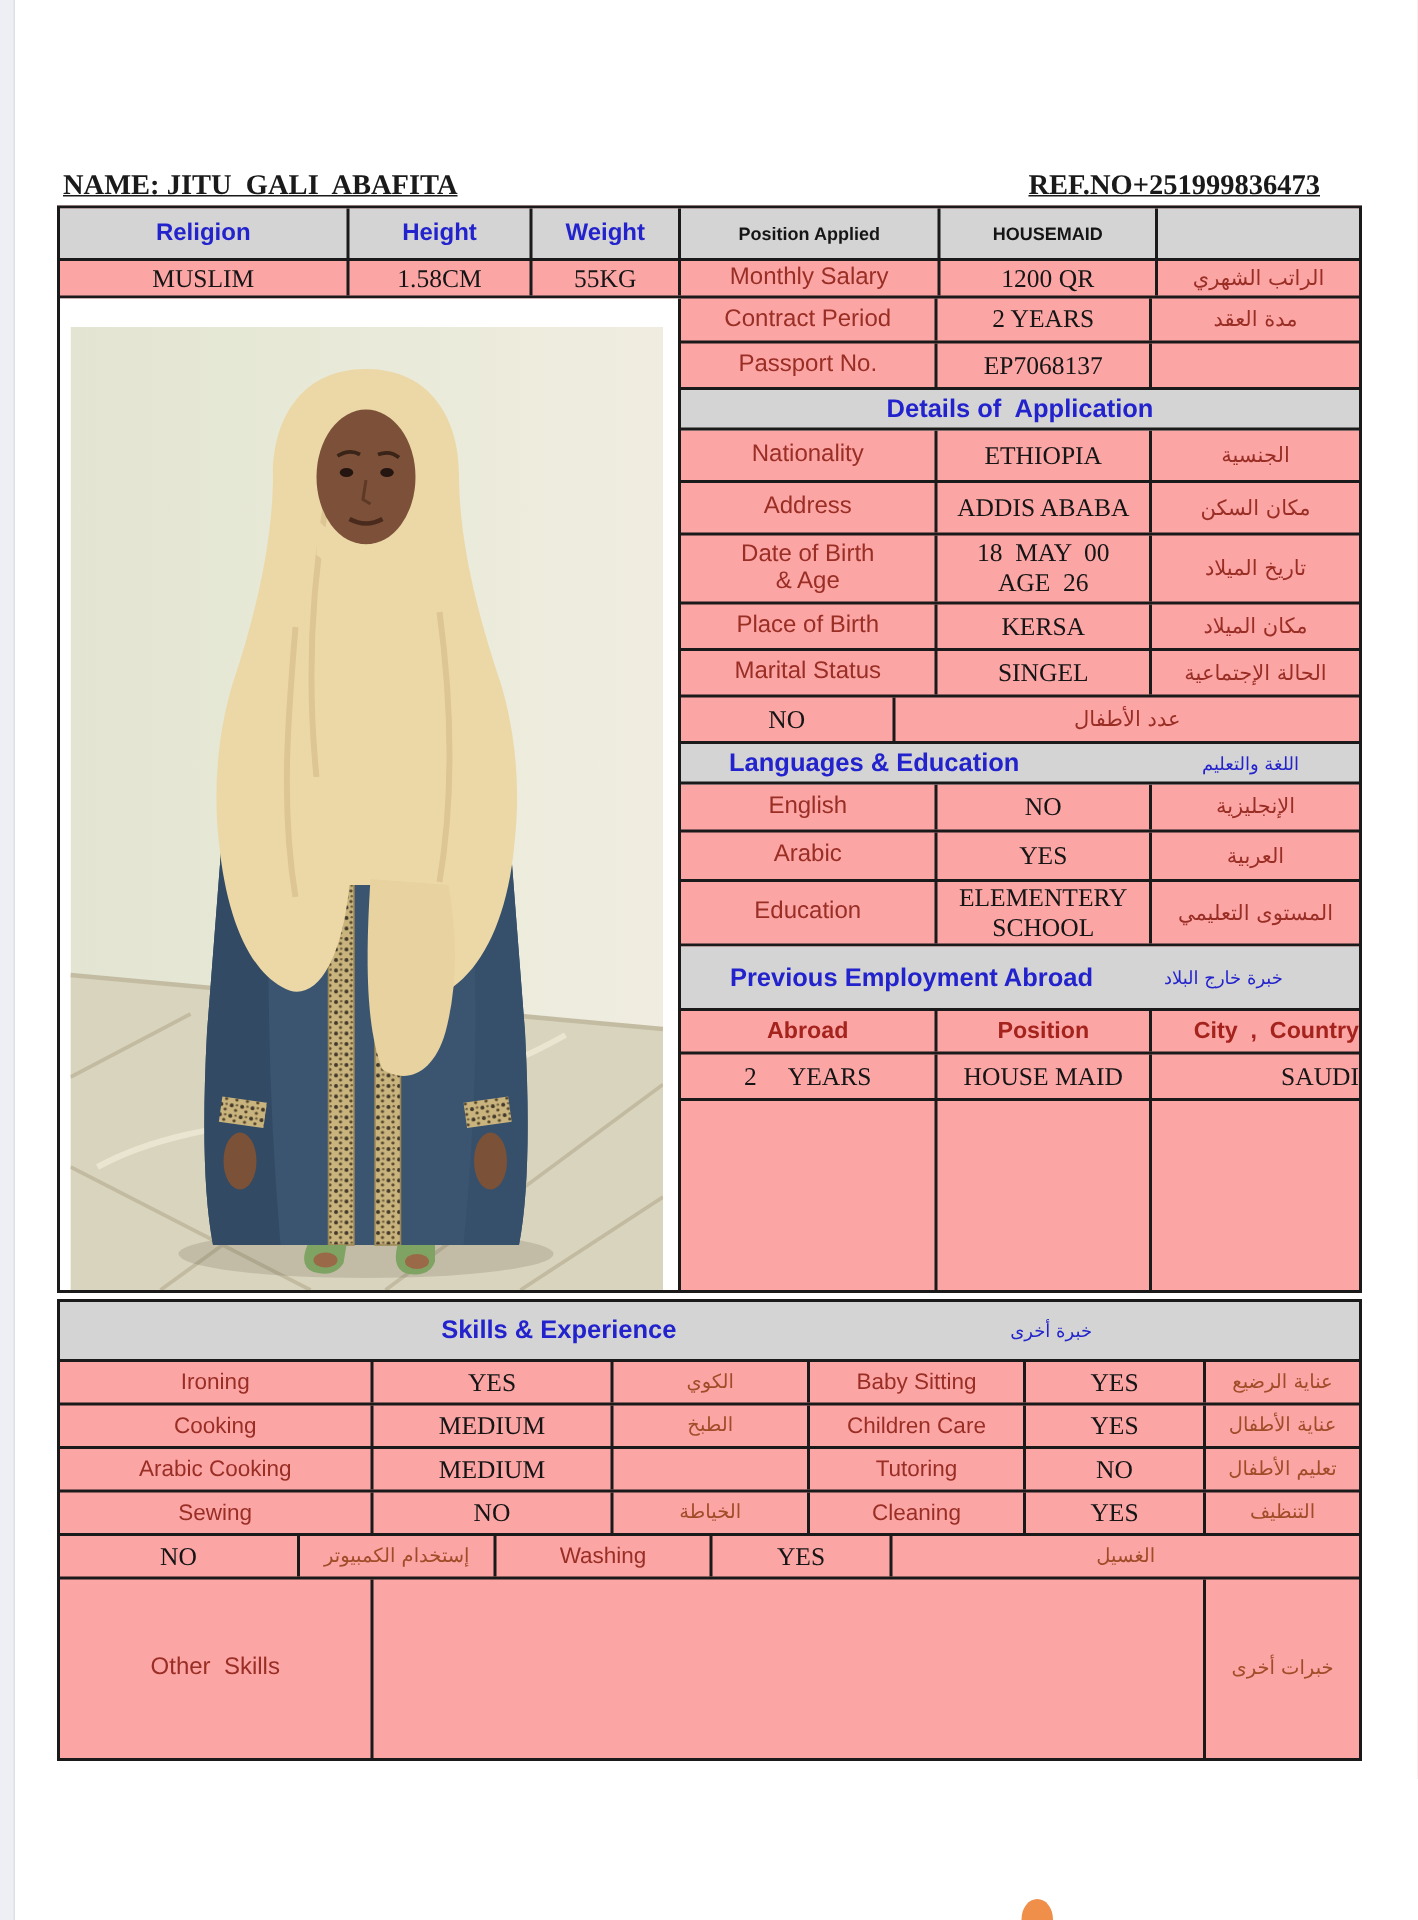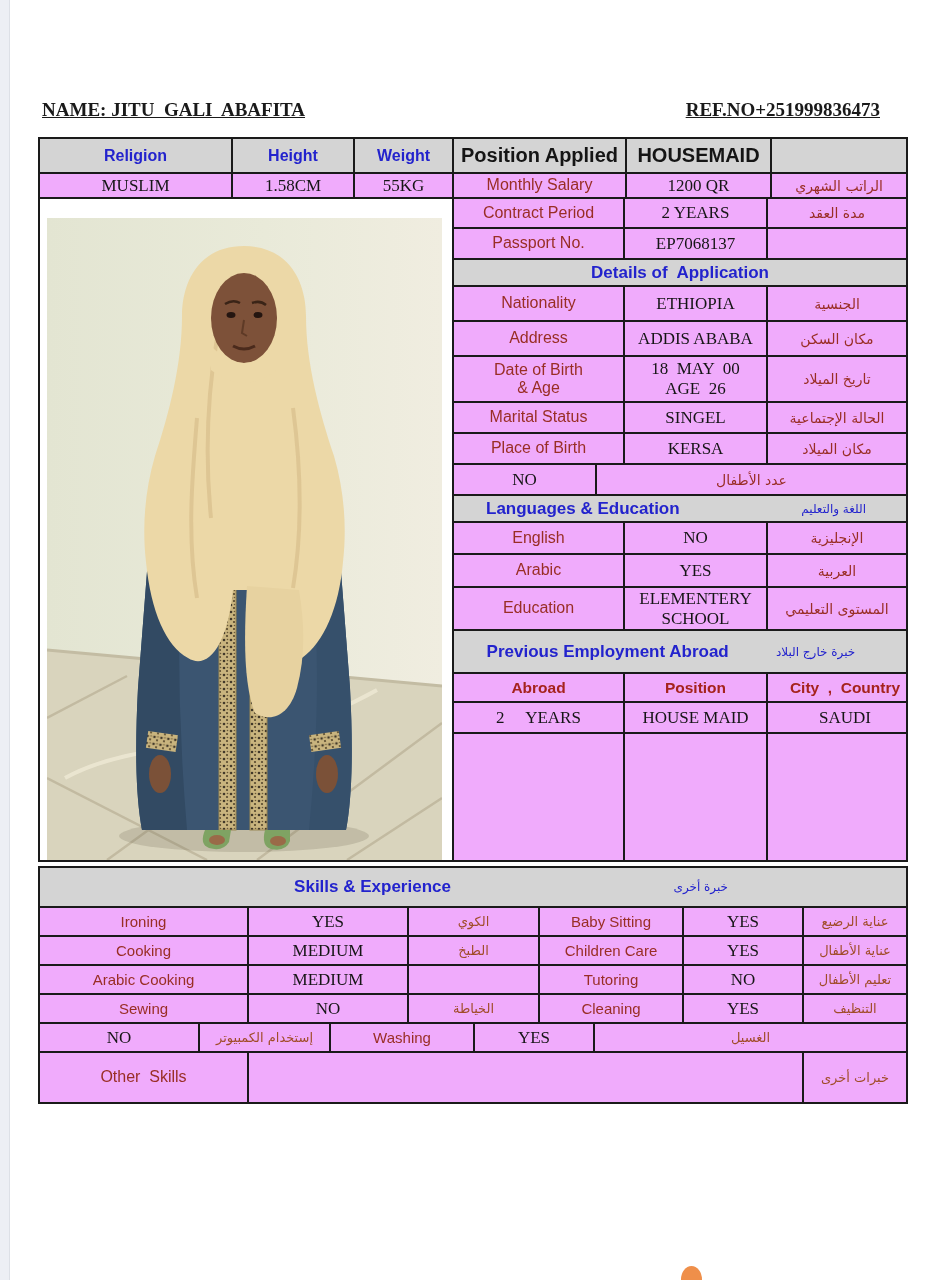--- a/index.html
+++ b/index.html
@@ -4,26 +4,26 @@
 <style>
   * { margin:0; padding:0; box-sizing:border-box; }
   html,body { background:#fff; }
   .screen { position:relative; width:945px; height:1280px; background:#ffffff; overflow:hidden;
             font-family:"Liberation Sans", sans-serif; }
   .edge { position:absolute; left:0; top:0; bottom:0; width:10px; background:#edeff4; border-right:1px solid #dde0e6; }
 
   
   .dochead { position:absolute; left:42px; top:99px; width:838px; display:flex; justify-content:space-between; align-items:flex-start; }
   .h-name,.h-ref { font-family:"Liberation Serif", serif; font-weight:bold; font-size:19px; color:#1a1a1a;
-                   text-decoration:underline; white-space:pre; }
+                   text-decoration:underline; white-space:pre;margin-top:14px; }
 
   
-  .tbl { position:absolute; border:2px solid #1a1a1a; background:#f0abfc; }
+  .tbl { position:absolute; border:2px solid #1a1a1a; background:#fca5a5; }
   .main { left:38px; top:137px; width:870px; height:725px; display:flex; flex-direction:column; }
-  .skilltbl { left:38px; top:866px; width:870px; height:238px; display:flex; flex-direction:column; }
+  .skilltbl { left:38px; top:866px; width:870px; height:308px; display:flex; flex-direction:column; }
 
   .row { display:flex; width:100%; }
   .c { display:flex; align-items:center; justify-content:center; border-right:2px solid #1a1a1a;
        overflow:hidden; text-align:center; }
   .c.last { border-right:none; }
   .bb { border-bottom:2px solid #1a1a1a; }
 
   .r1 { height:35px; background:#d4d4d4; }
   .r2 { height:25px; }
   .w1{width:193px}.w2{width:122px}.w3{width:99px}.w4{width:173px}.w5{width:145px}.w6{flex:1}
@@ -36,34 +36,34 @@
   .h29{height:29px}.h30{height:30px}.h31{height:31px}.h32{height:32px}.h33{height:33px}
   .h35{height:35px}.h40{height:40px}.h41{height:27px}.h43{height:43px}.h46{height:46px}
   .grow{flex:1}
 
   
   .s1{width:209px}.s2{width:160px}.s3{width:131px}.s4{width:144px}.s5{width:120px}.s6{flex:1}
   .s6o{width:102px}.smid{flex:1}
 
   
   .blue  { color:#2323cd; font-weight:bold; font-size:16px; }
-  .blk-b { color:#151515; font-weight:bold; font-size:20px; }
+  .blk-b { color:#151515; font-weight:bold; font-size:12px; }
   .lab   { color:#992e25; font-size:16px; white-space:pre-wrap; line-height:1.15; }
   .lab-s { color:#992e25; font-size:15px; white-space:pre-wrap; }
   .val   { font-family:"Liberation Serif", serif; font-size:17px; color:#151515; white-space:pre-wrap; line-height:1.15; }
   .ar    { font-family:"DejaVu Sans", sans-serif; color:#992e25; font-size:14px; white-space:pre; }
   .ar-s  { font-family:"DejaVu Sans", sans-serif; color:#a04c28; font-size:13px; white-space:pre; }
   .emph  { color:#a5231d; font-weight:bold; font-size:15.5px; white-space:pre-wrap; }
 
   .gbar { background:#d4d4d4; position:relative; }
   .gbar .en  { position:absolute; top:50%; transform:translate(-50%,-50%); color:#2323cd; font-weight:bold;
                font-size:17px; white-space:pre; }
   .gbar .arb { position:absolute; top:50%; transform:translate(-50%,-50%); color:#2323cd; font-weight:normal;
                font-size:12px; font-family:"DejaVu Sans", sans-serif; white-space:pre; }
-  .cityl { justify-content:center; padding-left:16px; }
+  .cityl { justify-content:flex-end; padding-left:16px; }
 
   .fab { position:absolute; left:681px; top:1266px; width:21px; height:27px; border-radius:50%; background:#ef8f4a; }
 </style>
 </head>
 <body>
 
 <div class="screen">
   <div class="edge"></div>
 
   <div class="dochead">
@@ -237,38 +237,38 @@
           <div class="c rv">
               <span class="val">18  MAY  00
 AGE  26</span>
             </div>
           <div class="c ra last">
               <span class="ar">تاريخ الميلاد</span>
             </div>
         </div>
         <div class="row rrow h31 bb">
           <div class="c rl">
+              <span class="lab">Place of Birth</span>
+            </div>
+          <div class="c rv">
+              <span class="val">KERSA</span>
+            </div>
+          <div class="c ra last">
+              <span class="ar">مكان الميلاد</span>
+            </div>
+        </div>
+        <div class="row rrow h31 bb">
+          <div class="c rl">
               <span class="lab">Marital Status</span>
             </div>
           <div class="c rv">
               <span class="val">SINGEL</span>
             </div>
           <div class="c ra last">
               <span class="ar">الحالة الإجتماعية</span>
-            </div>
-        </div>
-        <div class="row rrow h31 bb">
-          <div class="c rl">
-              <span class="lab">Place of Birth</span>
-            </div>
-          <div class="c rv">
-              <span class="val">KERSA</span>
-            </div>
-          <div class="c ra last">
-              <span class="ar">مكان الميلاد</span>
             </div>
         </div>
         <div class="row rrow h31 bb">
           <div class="c rv">
               <span class="val">NO</span>
             </div>
           <div class="c ra last">
               <span class="ar">عدد الأطفال</span>
             </div>
         </div>

